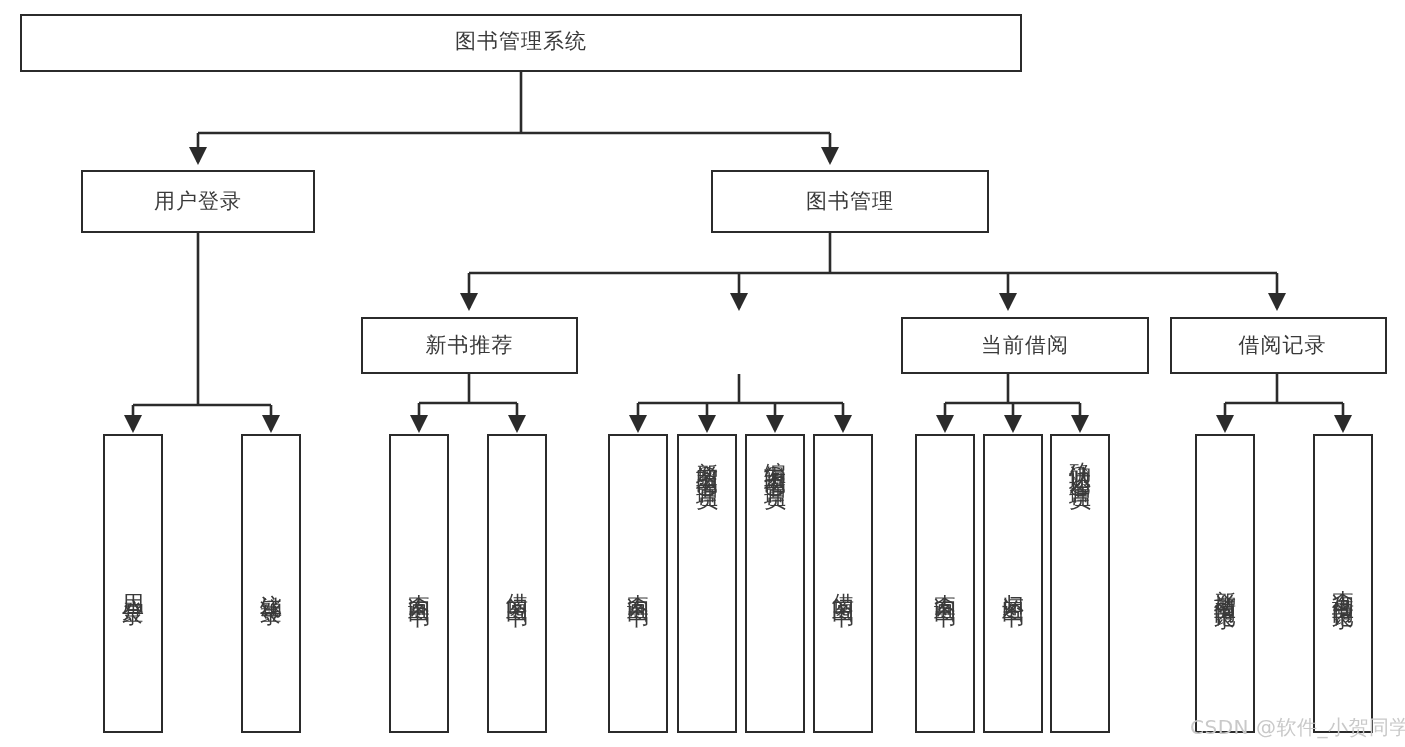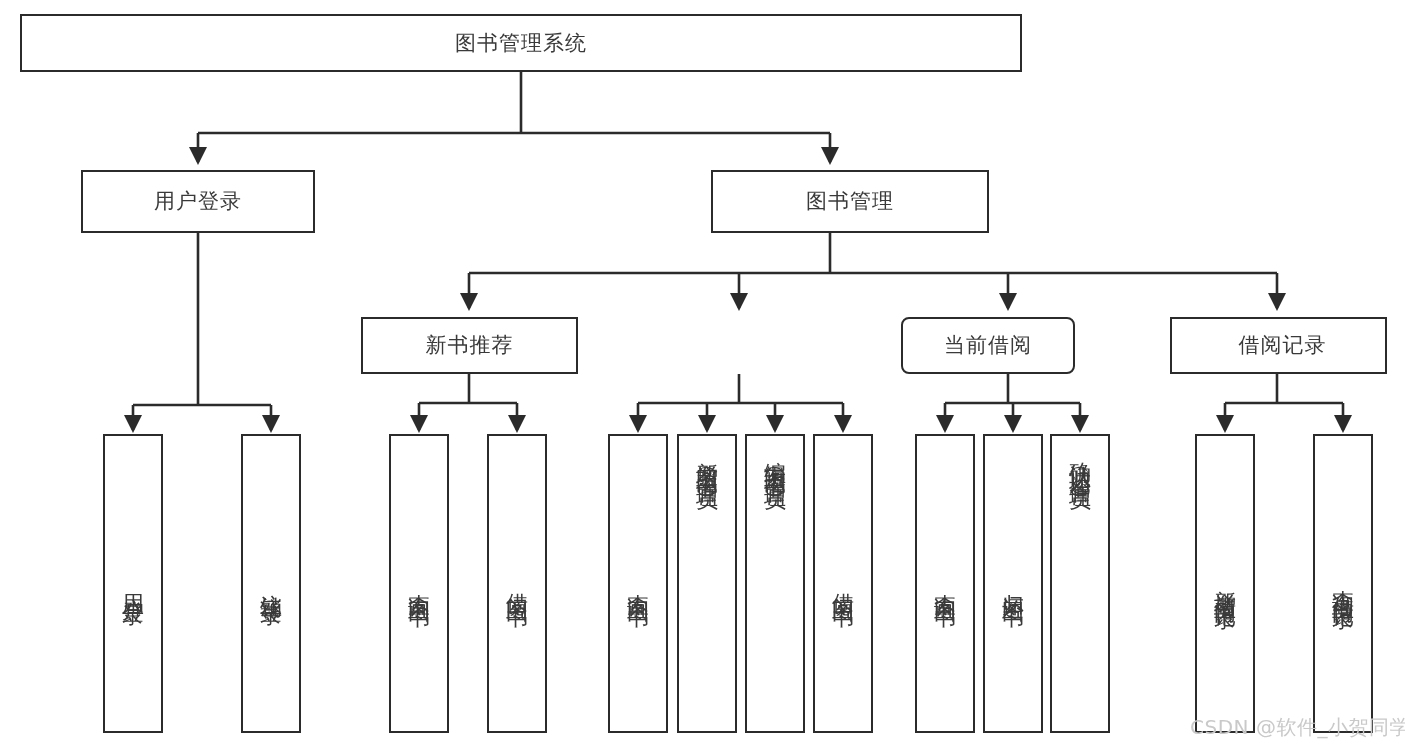--- a/index.html
+++ b/index.html
@@ -27,20 +27,21 @@
     box-sizing:border-box;
     background:#ffffff;
     border:2px solid #2b2b2b;
     display:flex;
     align-items:center;
     justify-content:center;
     z-index:3;
   }
   .node.root{
     border-width:2px;
+    font-family:Liberation Mono, monospace;
   }
   .node-label{
     font-size:21px;
     color:#3a3a3a;
     line-height:1.15;
     letter-spacing:1px;
     white-space:nowrap;
     text-align:center;
   }
   
@@ -137,21 +138,21 @@
 
   <div class="node" style="left:711px; top:170px; width:278px; height:63px;">
     <span class="node-label">图书管理</span>
   </div>
 
   <div class="node" style="left:361px; top:317px; width:217px; height:57px;align-items:center;">
     <span class="node-label">新书推荐</span>
   </div>
 
 
-  <div class="node" style="left:901px; top:317px; width:174px; height:57px;border-radius:8px;">
+  <div class="node" style="left:901px; top:317px; width:248px; height:57px;">
     <span class="node-label">当前借阅</span>
   </div>
 
   <div class="node" style="left:1170px; top:317px; width:217px; height:57px;padding-left:8px;">
     <span class="node-label">借阅记录</span>
   </div>
 
   <div class="node leaf centered" style="left:103px; top:434px; width:60px; height:299px;">
     <span class="node-label">用户登录</span>
   </div>

